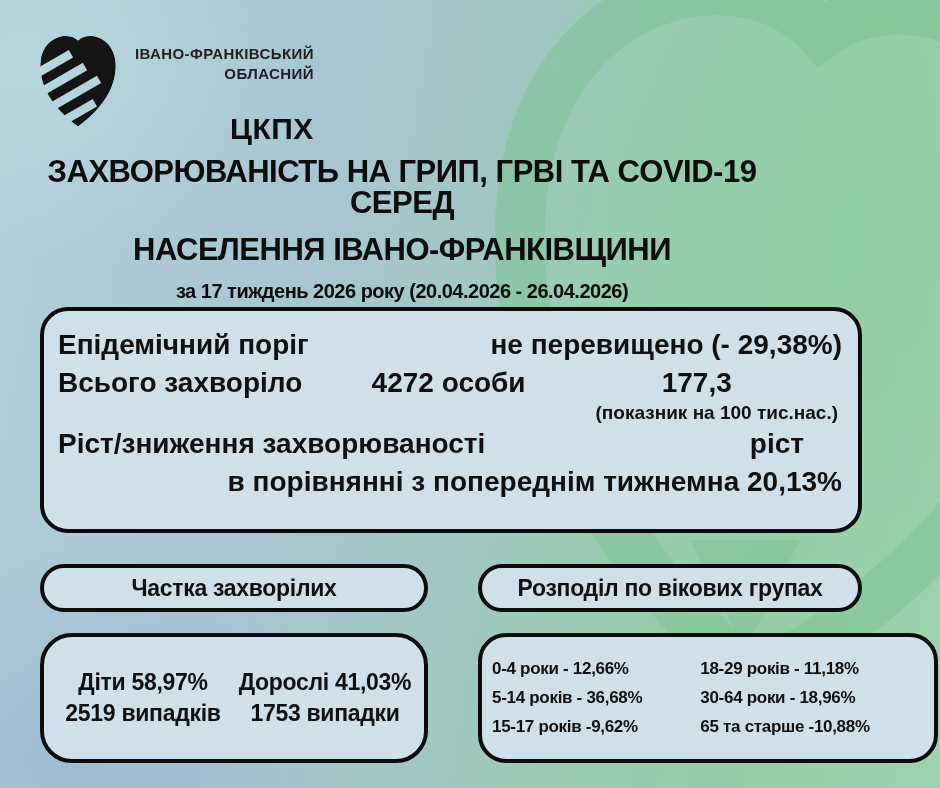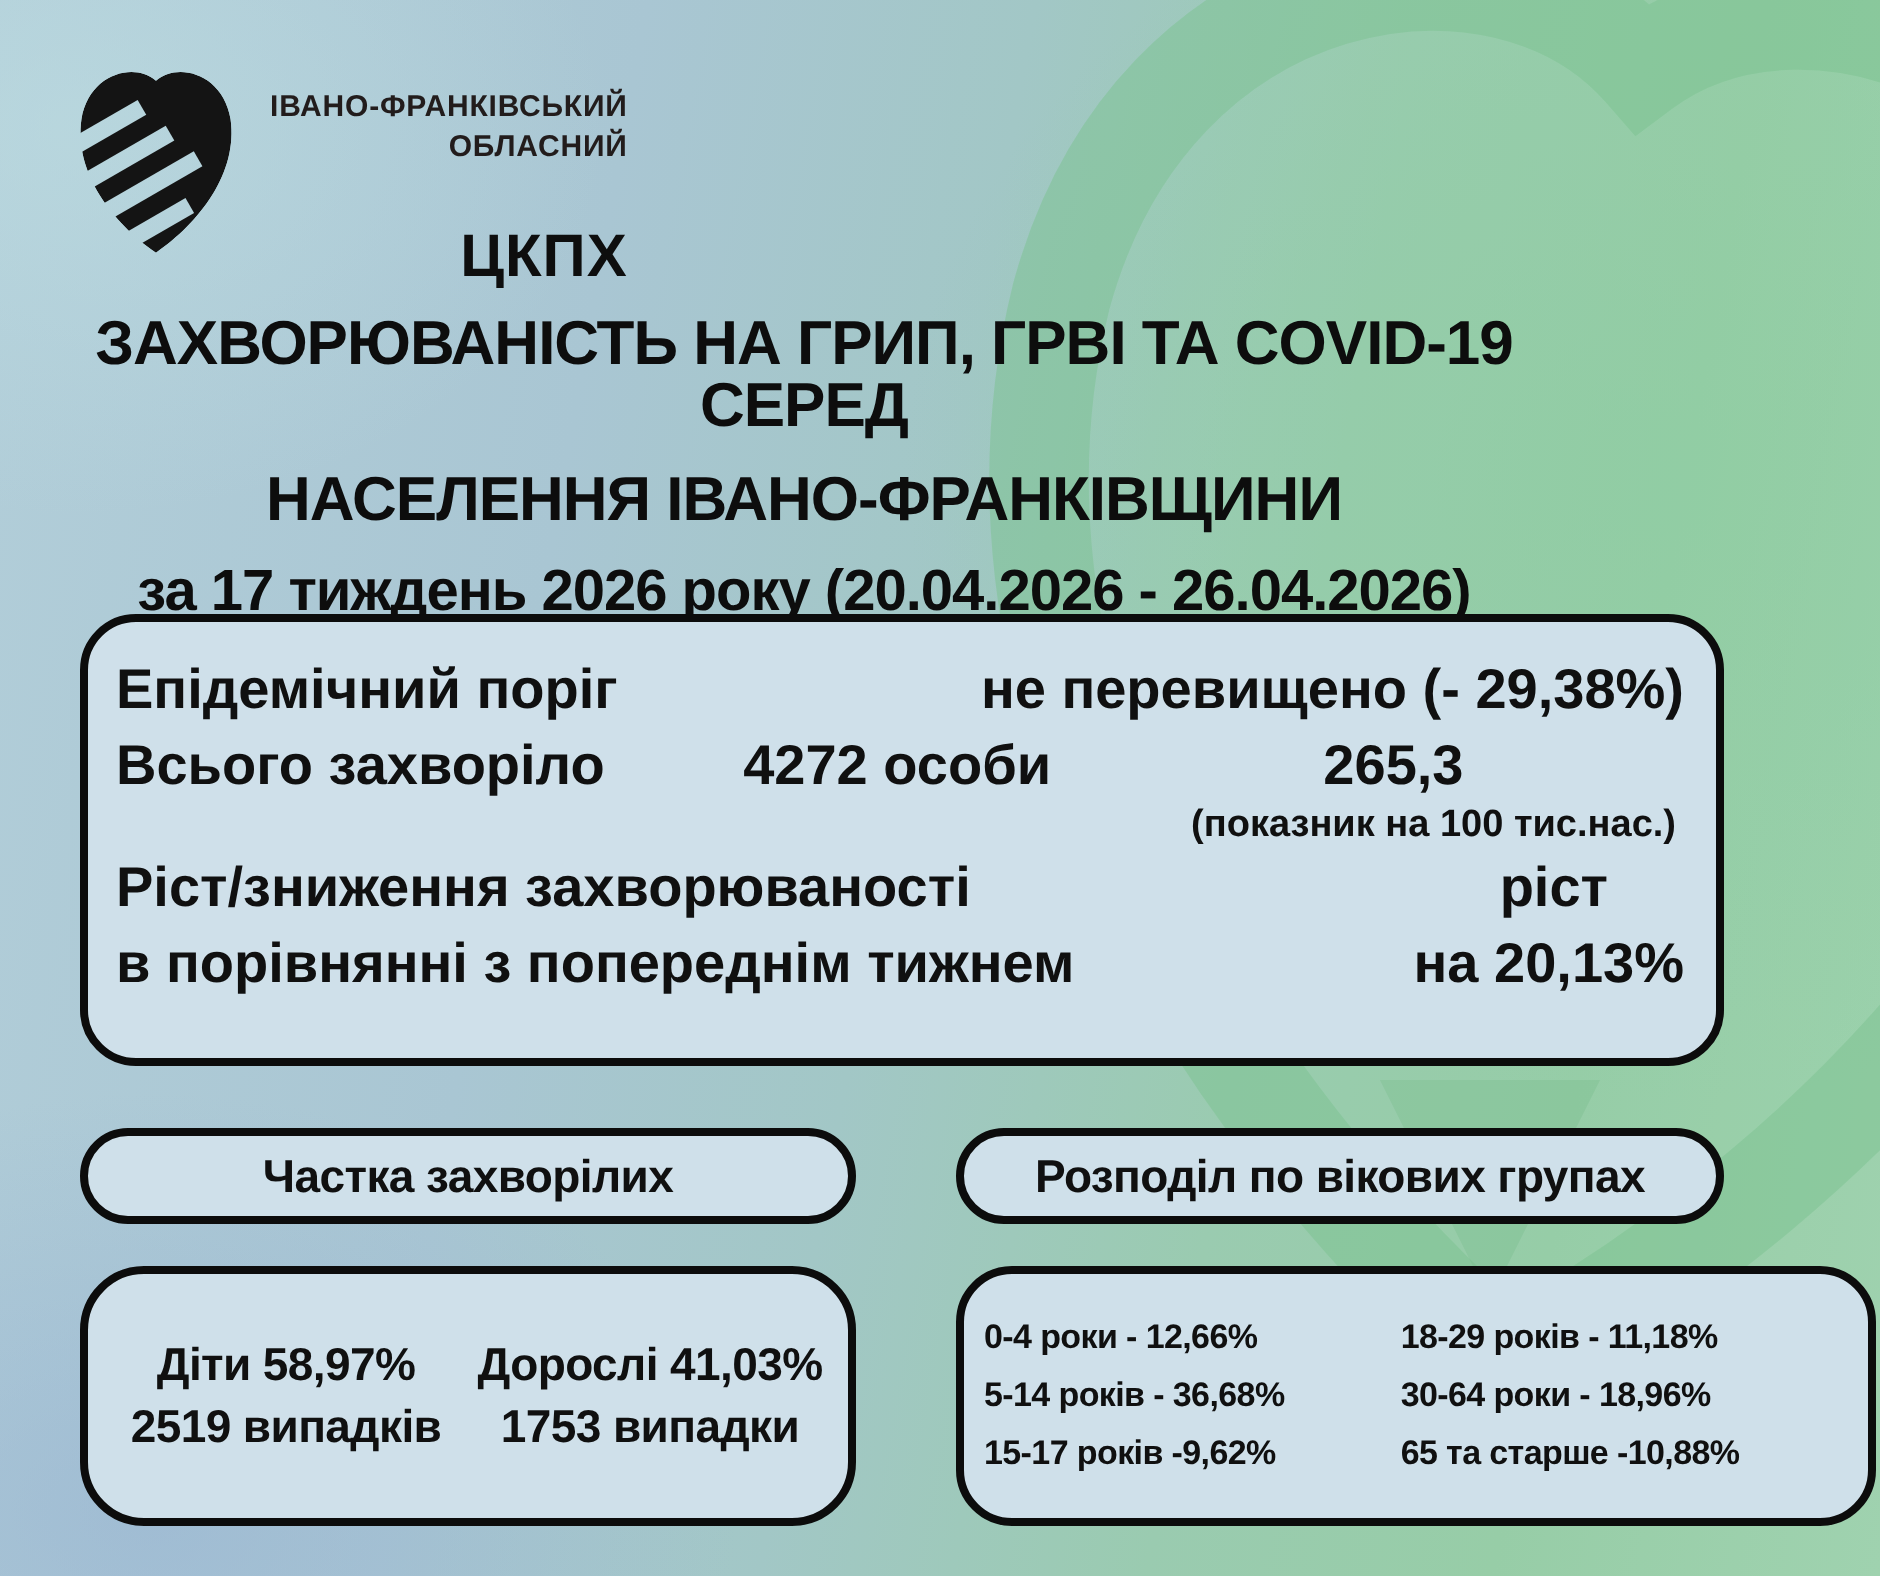--- a/index.html
+++ b/index.html
@@ -18,32 +18,32 @@
 
   .logo-row{position:absolute;left:35px;top:30px;display:flex;align-items:flex-start;text-align:right;}
   .logo-glyph{width:86px;height:102px;}
   .logo-text{margin-left:14px;padding-top:14px;line-height:1.32;}
   .logo-org{font-size:15px;font-weight:700;letter-spacing:.4px;color:#221c1c;}
   .logo-abbr{font-size:30px;font-weight:700;color:#0e0e0e;margin-top:25px;letter-spacing:.5px;}
 
   .title{position:absolute;left:0;top:156px;width:804px;text-align:center;color:#0d0d0d;}
   .title-l1,.title-l2{font-size:31px;font-weight:700;letter-spacing:-.5px;line-height:1.0;}
   .title-l2{margin-top:16px;}
-  .title-l3{font-size:29px;font-weight:700;letter-spacing:-.5px;margin-top:15px;}
+  .title-l3{font-size:20px;font-weight:700;letter-spacing:-.5px;margin-top:15px;}
 
   .panel{position:absolute;background:#cfe0ea;border:4px solid #0c0c0c;box-sizing:border-box;}
   .main-box{left:40px;top:307px;width:822px;height:226px;border-radius:28px;
     padding:15px 16px 8px 14px;font-size:28px;font-weight:700;}
   .row{line-height:1.36;white-space:nowrap;}
   .r1{display:flex;justify-content:space-between;}
   .r2{display:grid;grid-template-columns:40% 37% 23%;}
   .r-note{text-align:right;font-size:19px;line-height:1.2;padding-right:4px;}
   .r4{display:grid;grid-template-columns:78% 22%;}
   .r4 .val{text-align:right;padding-right:38px;}
-  .r5{display:flex;justify-content:space-between;}
+  .r5{display:flex;justify-content:flex-end;}
 
   .pill{height:48px;border-radius:26px;display:flex;align-items:center;justify-content:center;
     font-size:23px;font-weight:700;letter-spacing:-.3px;}
   .pill-left{left:40px;top:564px;width:388px;}
   .pill-right{left:478px;top:564px;width:384px;}
 
   .share-box{left:40px;top:633px;width:388px;height:130px;border-radius:32px;
     display:grid;grid-template-columns:50% 50%;align-content:center;row-gap:4px;
     font-size:23px;font-weight:700;letter-spacing:-.3px;text-align:center;padding:6px 8px;}
   .age-box{left:478px;top:633px;width:460px;height:130px;border-radius:28px;
@@ -90,21 +90,21 @@
   </div>
 
   <div class="panel main-box">
     <div class="row r1">
       <span>Епідемічний поріг</span>
       <span>не перевищено (- 29,38%)</span>
     </div>
     <div class="row r2">
       <span>Всього захворіло</span>
       <span>4272 особи</span>
-      <span>265,3</span>
+      <span>177,3</span>
     </div>
     <div class="row r-note">(показник на 100 тис.нас.)</div>
     <div class="row r4">
       <span>Ріст/зниження захворюваності</span>
       <span class="val">ріст</span>
     </div>
     <div class="row r5">
       <span>в порівнянні з попереднім тижнем</span>
       <span>на 20,13%</span>
     </div>

